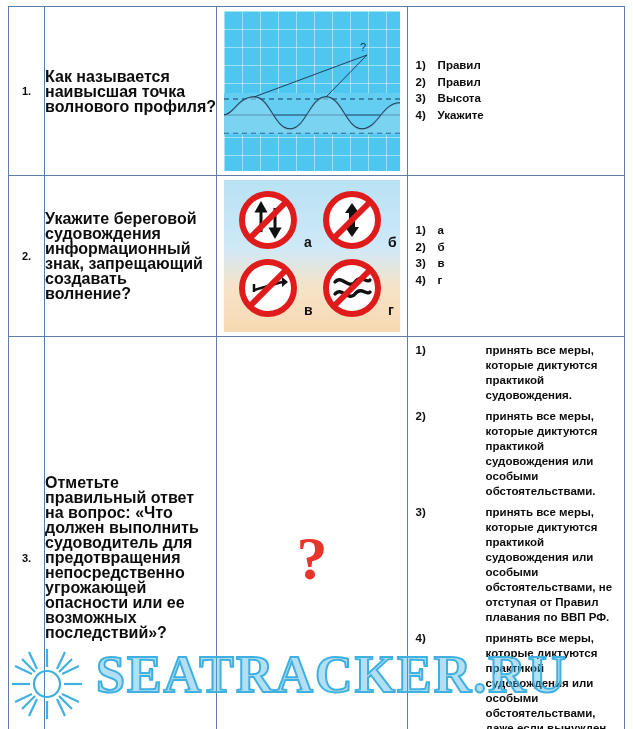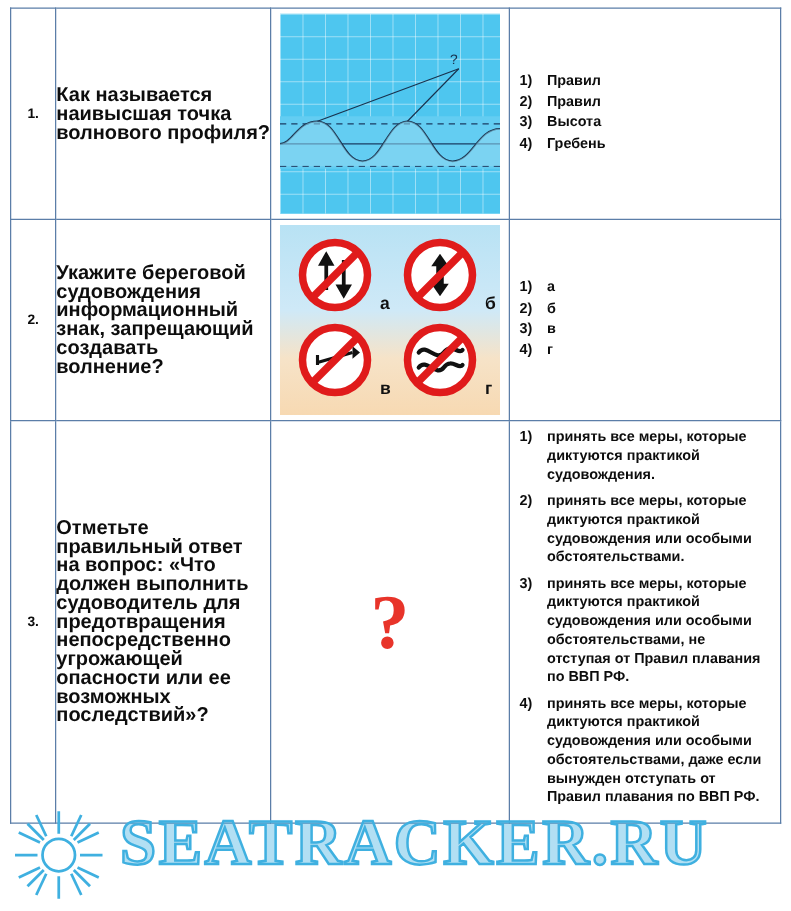--- a/index.html
+++ b/index.html
@@ -63,21 +63,21 @@
     align-items: flex-start;
     line-height: 14.5px;
     margin-bottom: 2px;
   }
   .anslist .mark {
     width: 22px;
     flex: 0 0 22px;
   }
   .anslist .txt { flex: 1 1 auto; }
   .anslist.dense li { margin-bottom: 6px; }
-  .anslist.dense .txt { line-height: 15px; }
+  .anslist.dense .txt { line-height: 15px; margin-left: 48px; }
 
   
   .wave-wrap {
     width: 176px;
     height: 160px;
     margin: 4px auto;
     background: #4ec6ef;
     position: relative;
     overflow: hidden;
   }
@@ -197,21 +197,21 @@
         <li>
           <span class="mark">2)</span>
           <span class="txt">Правил</span>
         </li>
         <li>
           <span class="mark">3)</span>
           <span class="txt">Высота</span>
         </li>
         <li>
           <span class="mark">4)</span>
-          <span class="txt">Гребень</span>
+          <span class="txt">Укажите</span>
         </li>
       </ul>
     </td>
   </tr>
 
   <tr>
     <td class="qnum">2.</td>
     <td class="qtext">Укажите береговой судовождения информационный знак, запрещающий создавать волнение?</td>
     <td class="imgcell">
       <div class="signs-wrap">

